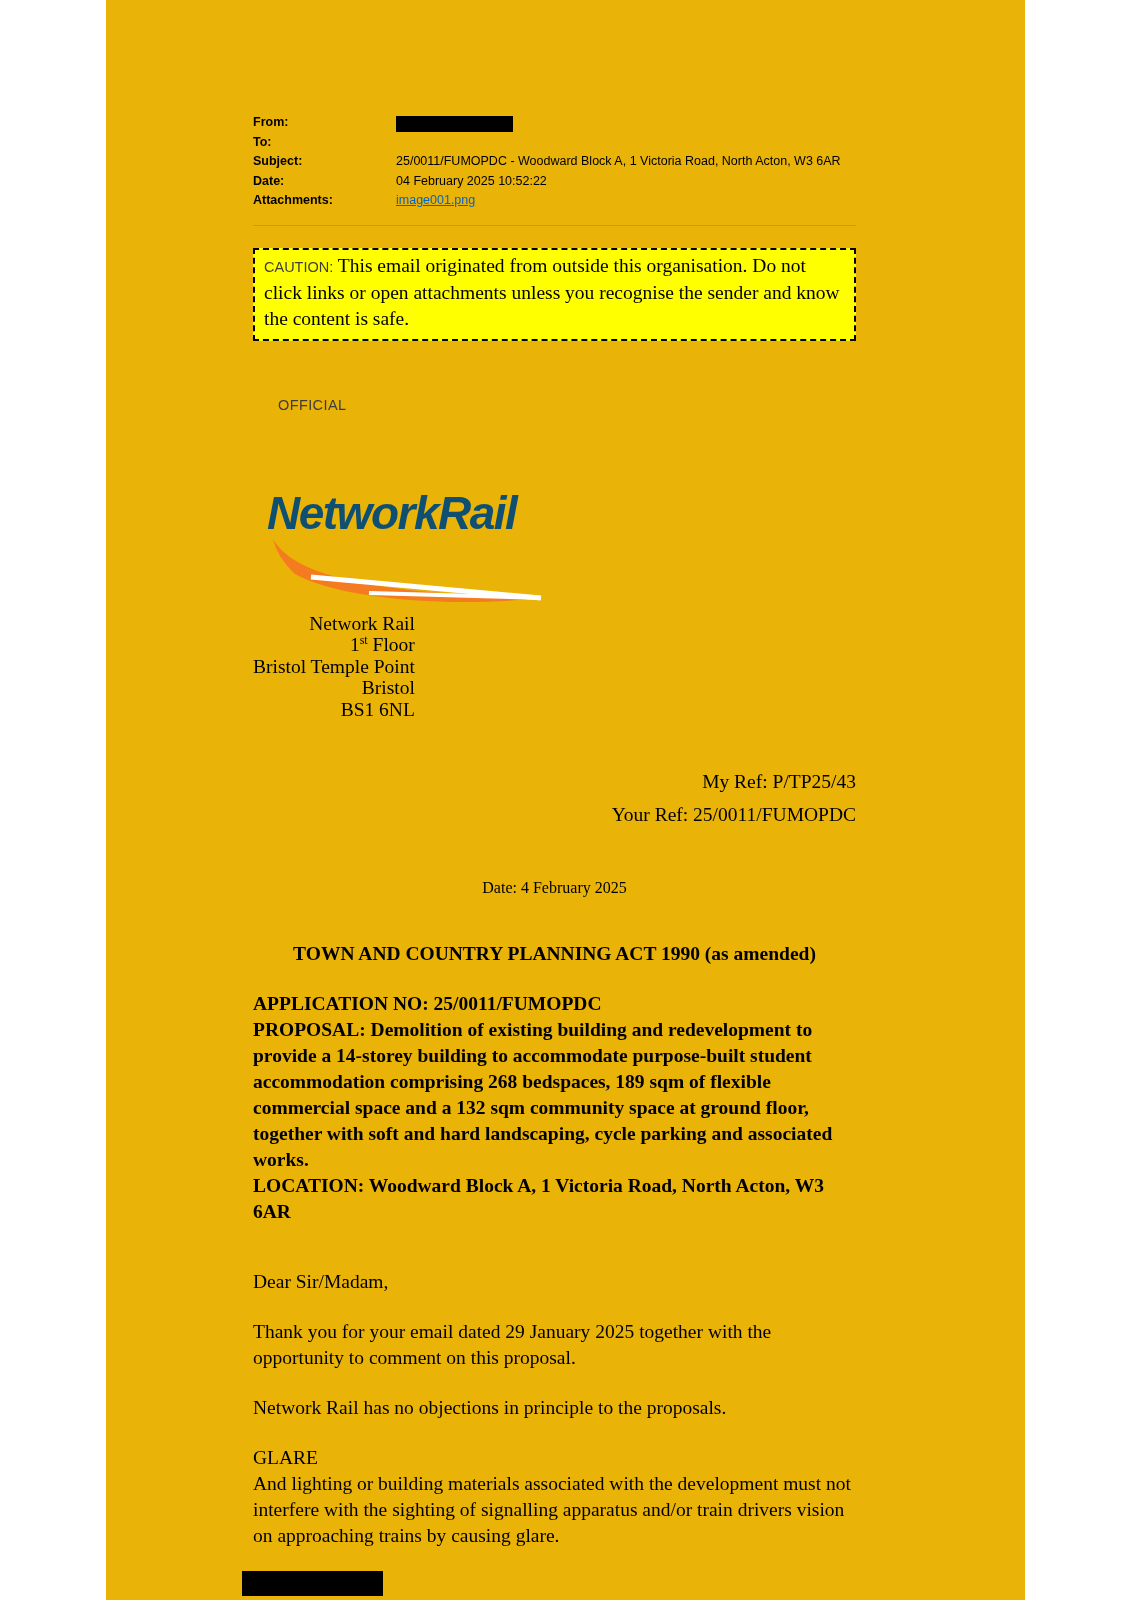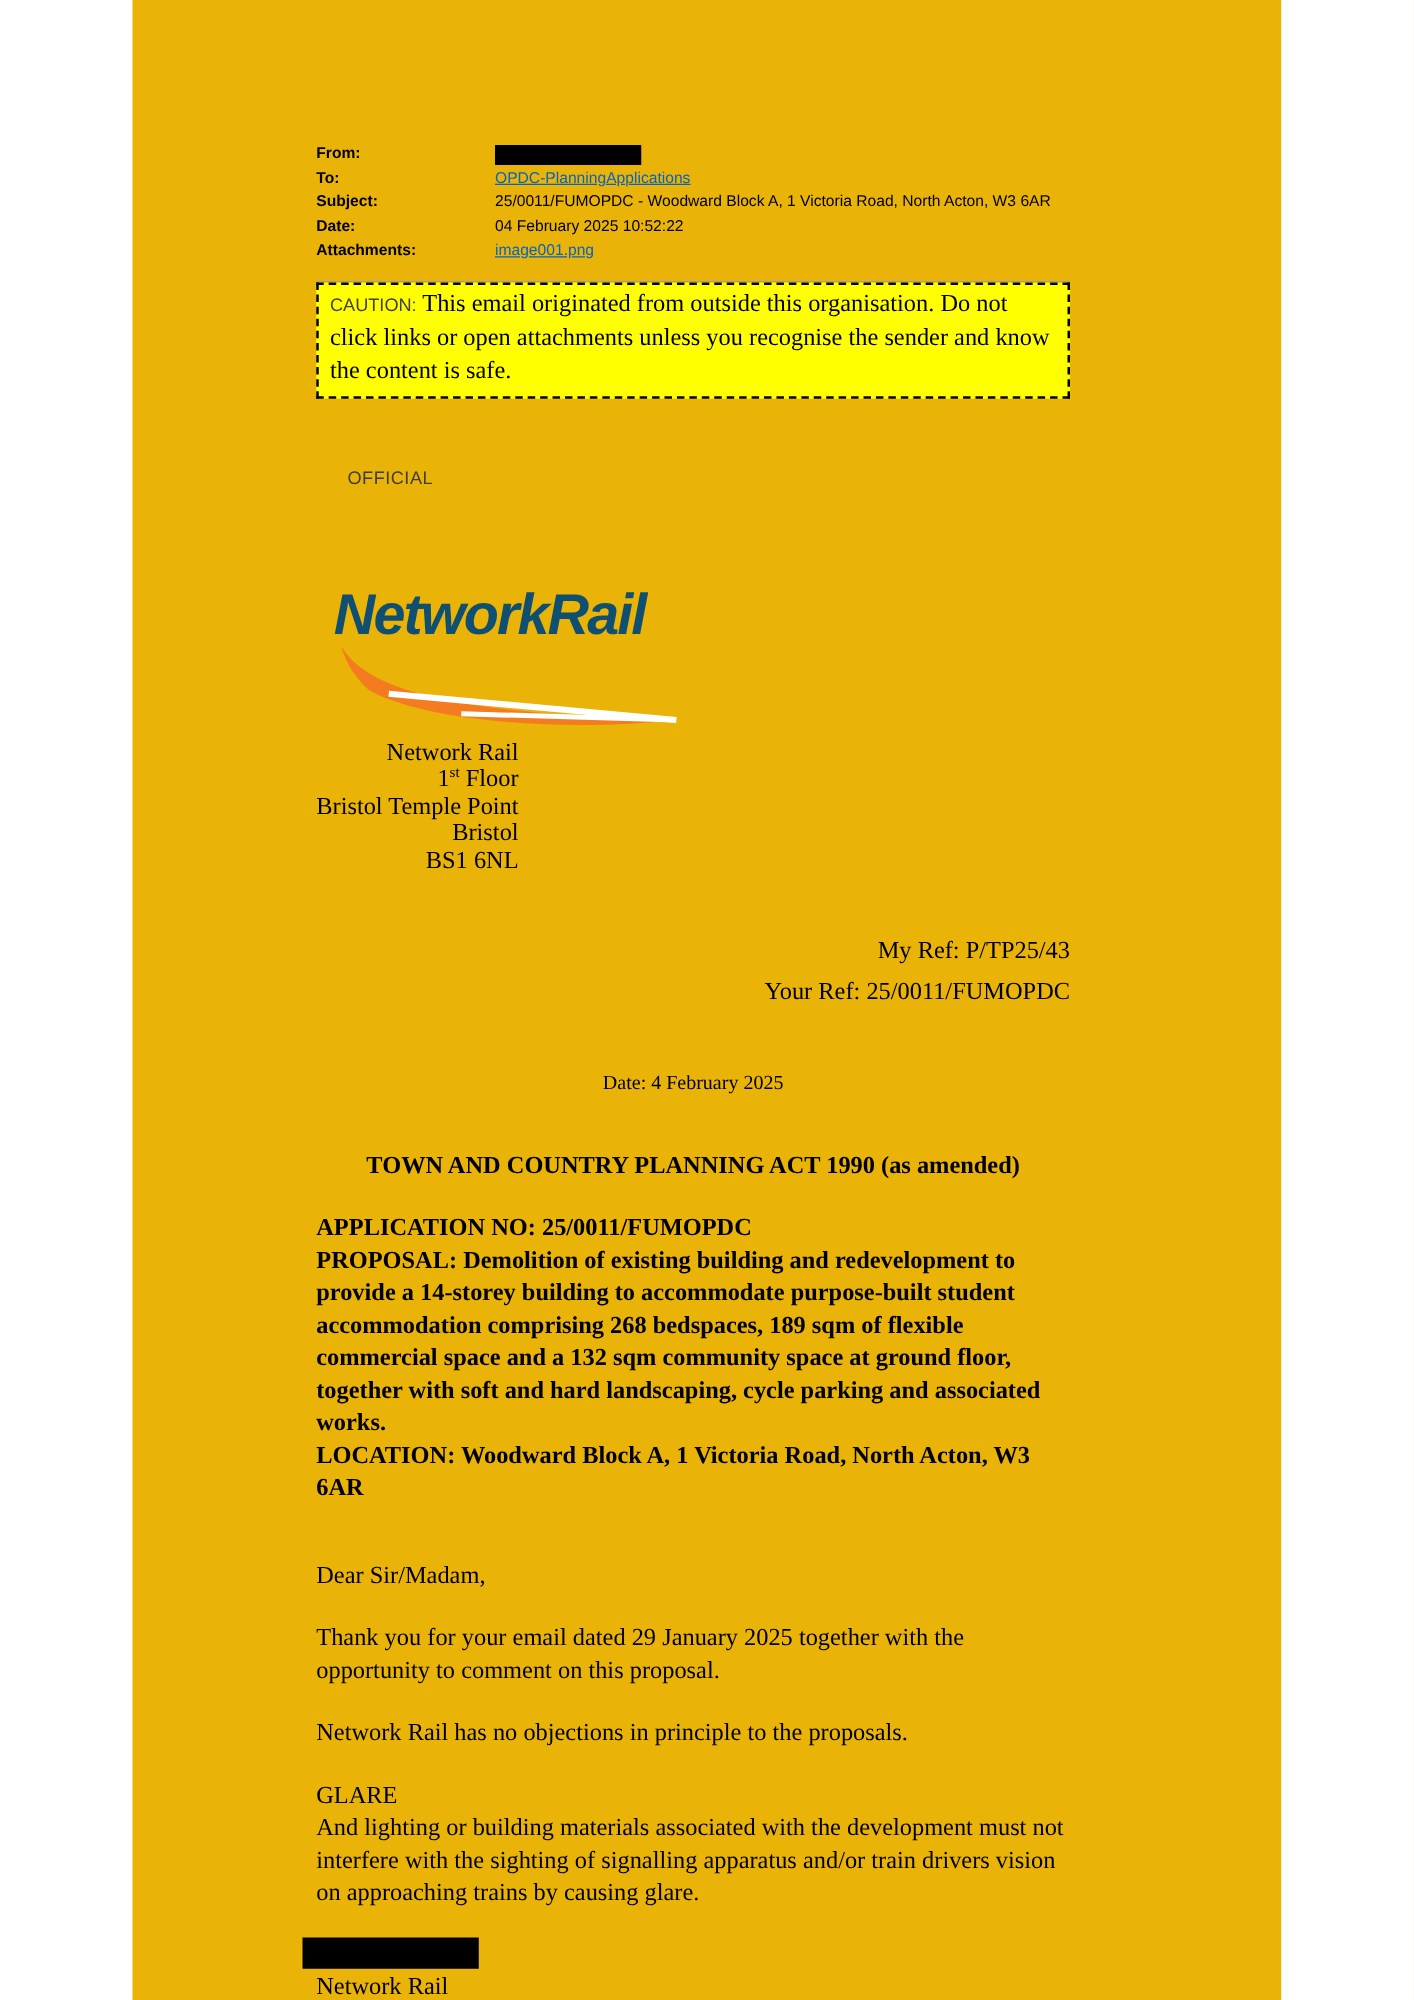--- a/index.html
+++ b/index.html
@@ -22,20 +22,21 @@
   .hdr-label { font-weight:bold; flex:0 0 143px; }
   .hdr-value { flex:1 1 auto; }
   a.hdr-link { color:#0563C1; text-decoration:underline; cursor:pointer; }
   .redacted { background:#000; display:inline-block; vertical-align:middle; }
   .redacted-from { width:117px; height:16px; margin-top:2px; }
 
   .header-rule { border:none; border-top:1.5px solid #9a9a9a; margin-top:14px; }
 
   
   .caution-box {
+    margin-top:22px;
     background:#ffff00;
     border:2px dashed #000;
     padding:3px 9px 7px 9px;
     font-size:19.5px;
     line-height:26px;
     color:#000;
   }
   .caution-label {
     font-family:"Liberation Sans", sans-serif;
     font-size:14.5px;
@@ -82,21 +83,20 @@
 
 <div class="page">
 
   <div class="email-header">
     <div class="hdr-row">
       <span class="hdr-label">From:</span>
       <span class="hdr-value"><span class="redacted redacted-from"></span></span>
     </div>
     <div class="hdr-row">
       <span class="hdr-label">To:</span>
-      <span class="hdr-value"><a class="hdr-link">OPDC-PlanningApplications</a></span>
     </div>
     <div class="hdr-row">
       <span class="hdr-label">Subject:</span>
       <span class="hdr-value">25/0011/FUMOPDC - Woodward Block A, 1 Victoria Road, North Acton, W3 6AR</span>
     </div>
     <div class="hdr-row">
       <span class="hdr-label">Date:</span>
       <span class="hdr-value">04 February 2025 10:52:22</span>
     </div>
     <div class="hdr-row">

